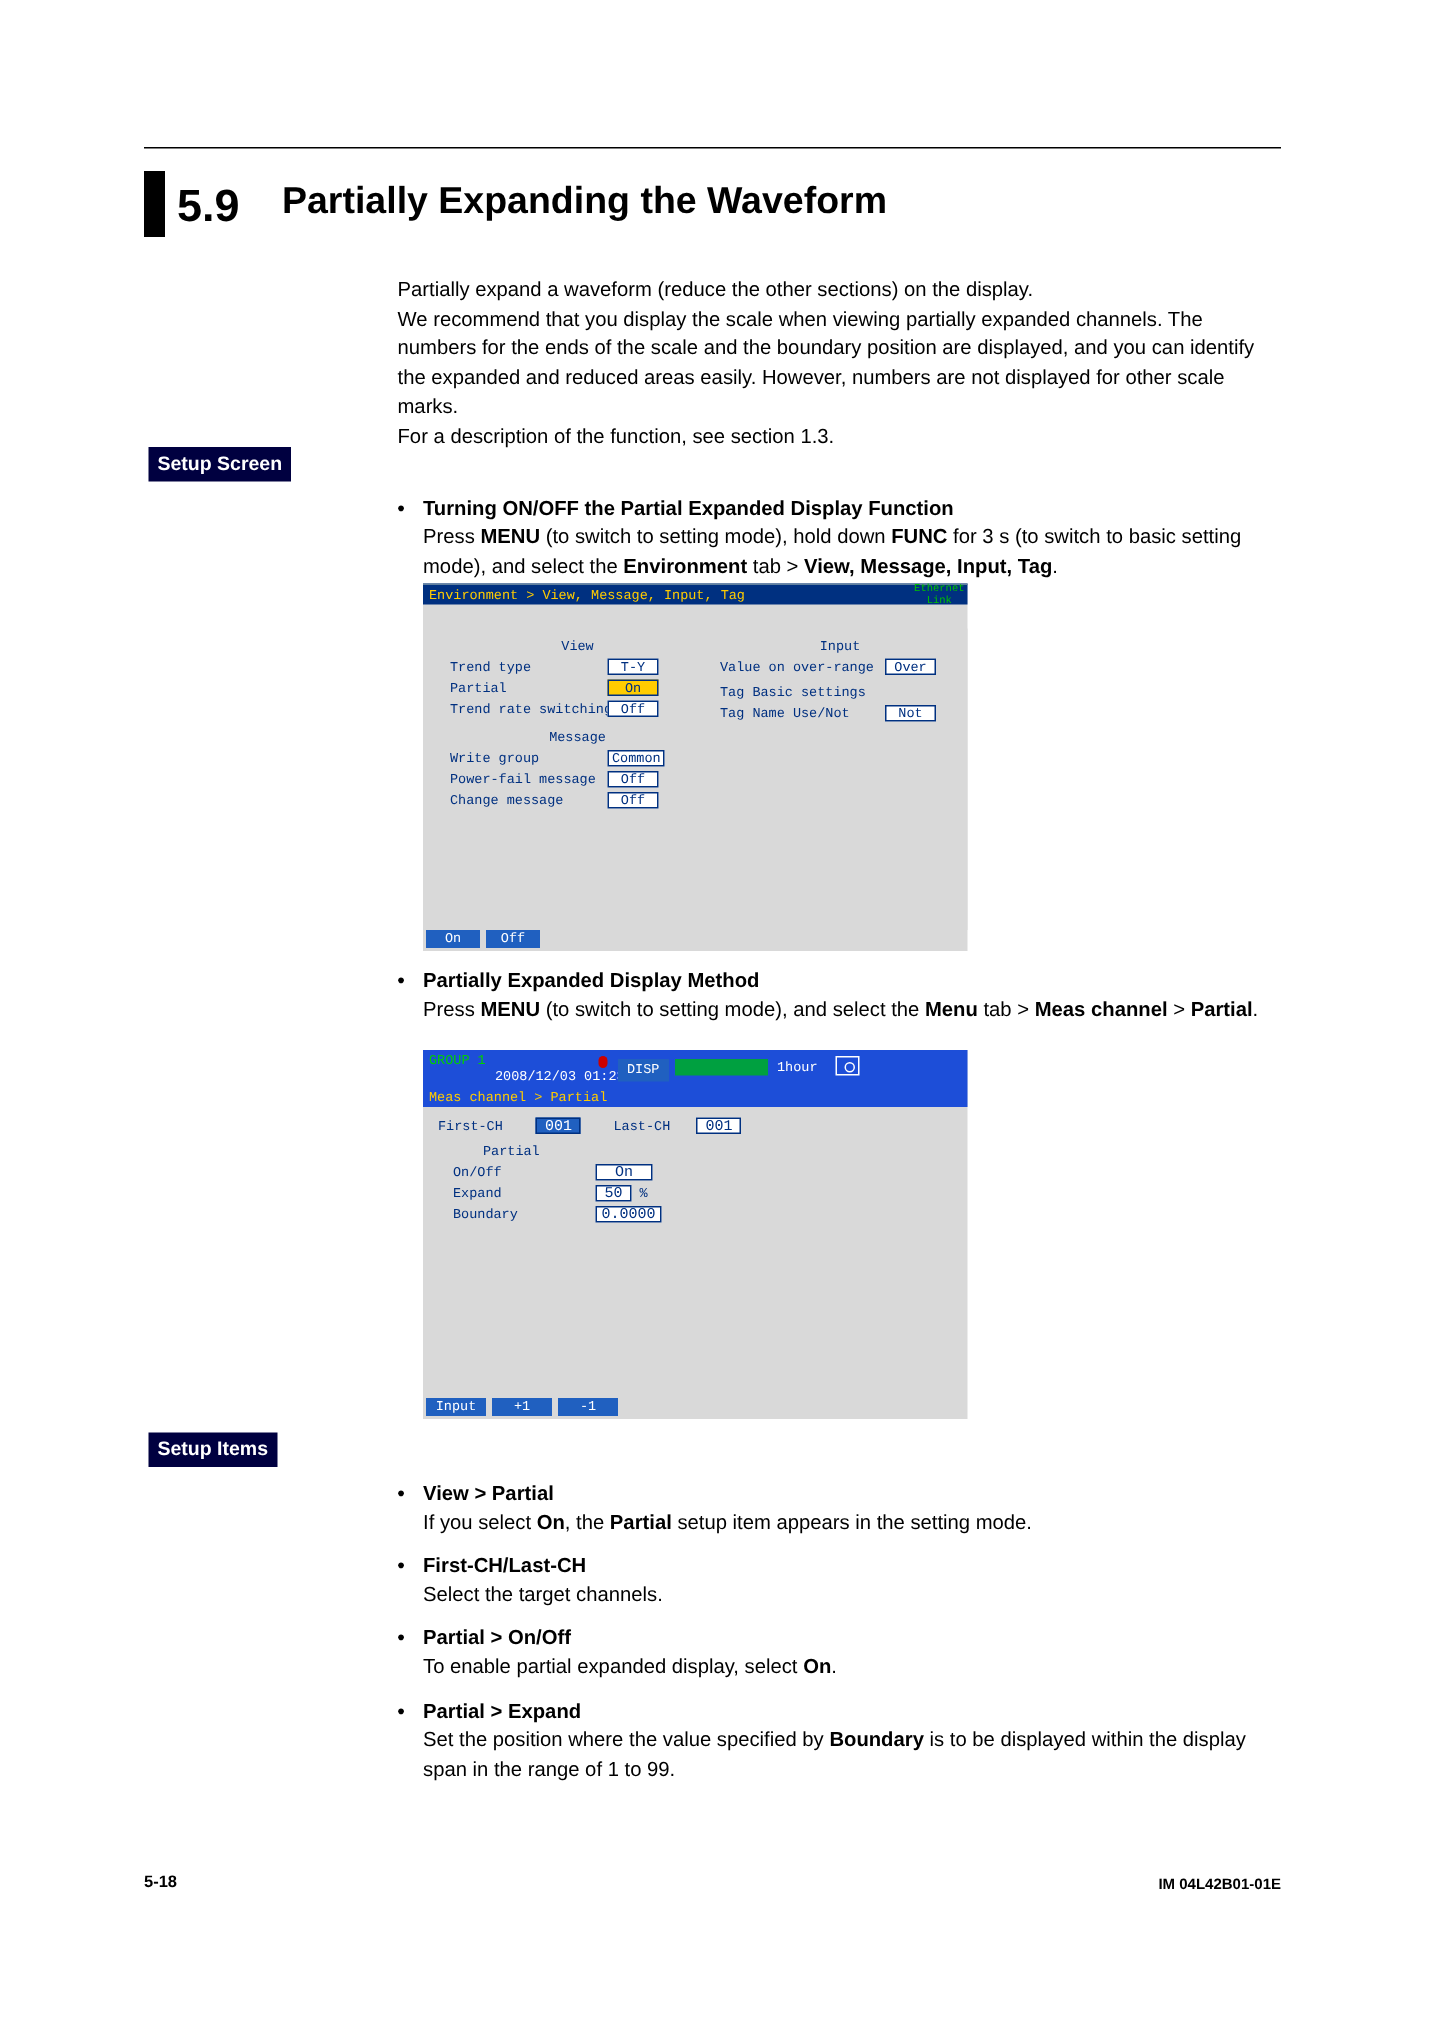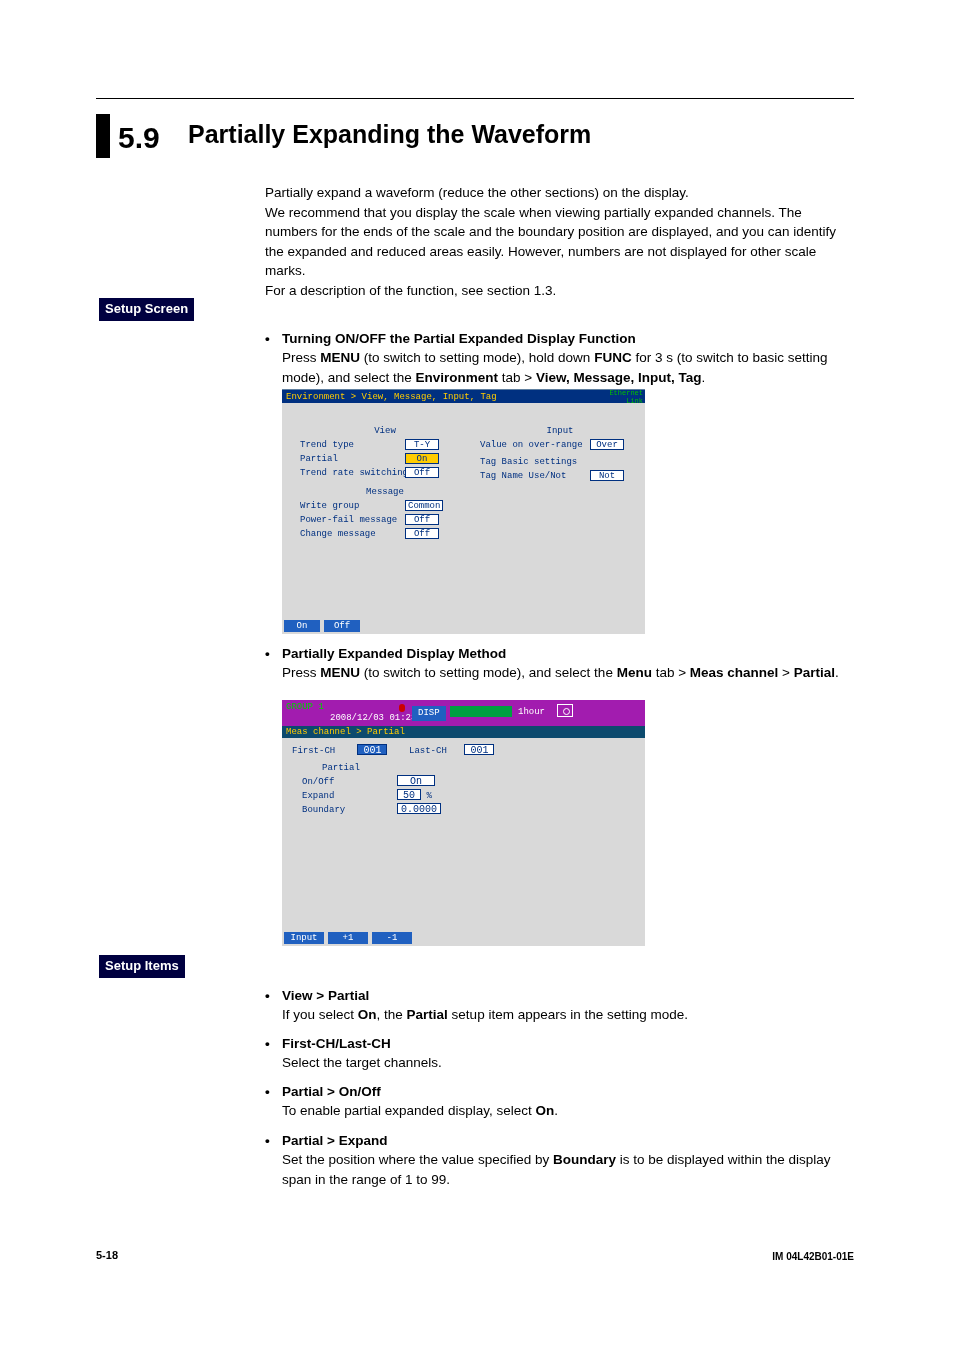--- a/index.html
+++ b/index.html
@@ -91,21 +91,21 @@
     color: #fff;
   }
   .shot1 .titlebar {
     background: #003080;
     height: 16px;
     text-align: center;
     line-height: 16px;
     font-size: 10px;
   }
   .shot1 .eth {
-    position: absolute; top: 0; right: 2px; color: #00c000; font-size: 7px; line-height: 8px; text-align: right;
+    position: absolute; top: 0; right: 2px; color: #00c000; font-size: 7px; line-height: 8px; text-align: center;
   }
   .shot1 .breadcrumb {
     background: #003080;
     border-top: 1px solid #6080a0;
     height: 14px;
     color: #ffcc00;
     padding-left: 4px;
     line-height: 14px;
   }
   .shot1 .body {
@@ -158,21 +158,21 @@
     top: 700px;
     left: 282px;
     width: 363px;
     height: 246px;
     background: #d9d9d9;
     font-family: "Courier New", monospace;
     font-size: 9px;
     color: #fff;
   }
   .shot2 .titlebar {
-    background: #a21caf;
+    background: #1d4ed8;
     height: 26px;
     position: relative;
   }
   .shot2 .titlebar .gname { position: absolute; top: 1px; left: 4px; color: #00d000; font-size: 9px; }
   .shot2 .titlebar .ts { position: absolute; top: 12px; left: 4px; font-size: 9px; margin-left: 44px; }
   .shot2 .titlebar .disp {
     position: absolute; top: 6px; left: 130px;
     background: #2060c0; color: #fff; padding: 1px 6px; font-size: 9px;
   }
   .shot2 .titlebar .bar {
@@ -185,21 +185,21 @@
   .shot2 .titlebar .camico::after {
     content: ""; position: absolute; top: 3px; left: 5px; width: 5px; height: 5px; border: 1px solid #fff; border-radius: 50%;
   }
   .shot2 .titlebar .mic {
     position: absolute; top: 4px; left: 114px; width: 12px; height: 14px;
   }
   .shot2 .titlebar .mic::before{
     content:""; position:absolute; left:3px; top:0; width:6px; height:8px; background:#c00; border-radius:3px;
   }
   .shot2 .breadcrumb {
-    background: #0c4a6e;
+    background: #1d4ed8;
     height: 12px;
     color: #ffcc00;
     padding-left: 4px;
     line-height: 12px;
     font-size: 9px;
   }
   .shot2 .body {
     position: absolute;
     top: 38px; left: 0; right: 0; bottom: 14px;
     color: #003080;

